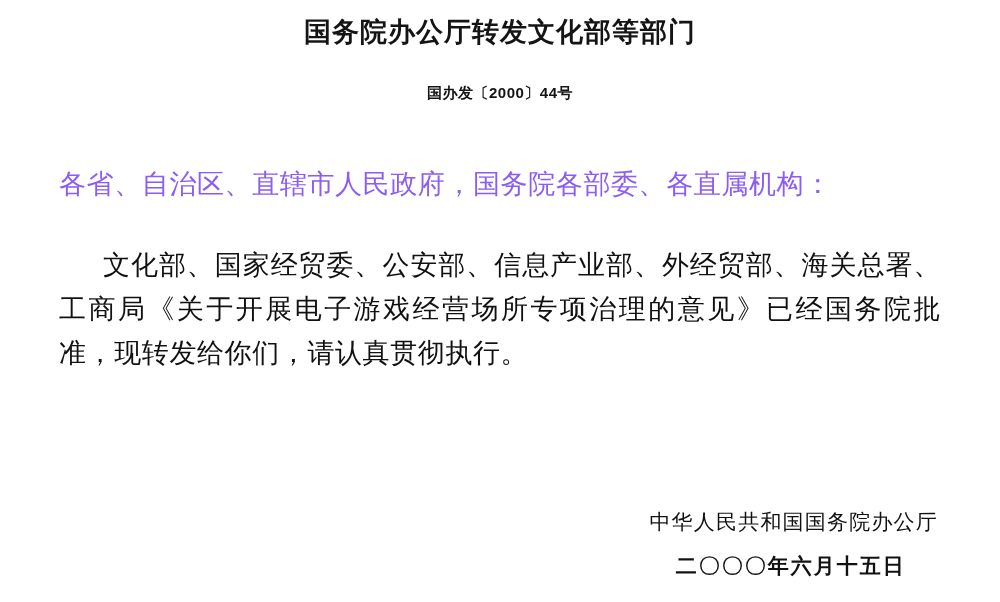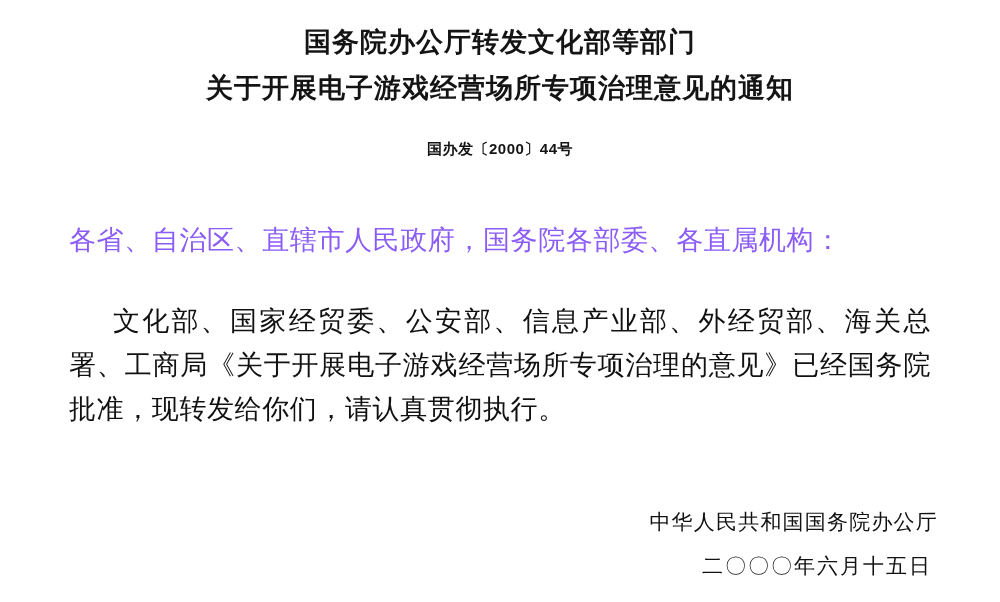--- a/index.html
+++ b/index.html
@@ -12,21 +12,21 @@
     height: 602px;
     overflow: hidden;
     font-family: "Liberation Serif", "DejaVu Serif", serif;
     color: #111111;
   }
   .page {
     position: relative;
     width: 1000px;
     height: 602px;
     box-sizing: border-box;
-    padding: 11px;
+    padding: 1px;
     background: #ffffff;
   }
 
   
   .title-block {
     padding-top: 8px;
     text-align: center;
   }
   .doc-title-line {
     font-family: "Liberation Sans", "DejaVu Sans", sans-serif;
@@ -66,42 +66,42 @@
     text-justify: inter-ideograph;
     text-indent: 44px;
     color: #111111;
   }
 
   
   .sign-block {
     position: absolute;
     right: 62px;
     bottom: 14px;
-    text-align: right;
+    text-align: center;
   }
   .sign-line {
     font-size: 21px;
     line-height: 44px;
     letter-spacing: 1.2px;
     color: #111111;
     white-space: nowrap;
   }
   .sign-date {
     padding-right: 6px;
     letter-spacing: 2px;
+    font-weight: bold;
   }
 </style>
 </head>
 <body>
 
 <div class="page">
 
   <div class="title-block">
     <div class="doc-title-line">国务院办公厅转发文化部等部门</div>
-    <div class="doc-title-line">关于开展电子游戏经营场所专项治理意见的通知</div>
     <div class="doc-number">国办发〔2000〕44号</div>
   </div>
 
   <div class="body-block">
     <div class="salutation">各省、自治区、直辖市人民政府，国务院各部委、各直属机构：</div>
     <div class="para">文化部、国家经贸委、公安部、信息产业部、外经贸部、海关总署、工商局《关于开展电子游戏经营场所专项治理的意见》已经国务院批准，现转发给你们，请认真贯彻执行。</div>
   </div>
 
   <div class="sign-block">
     <div class="sign-line">中华人民共和国国务院办公厅</div>

